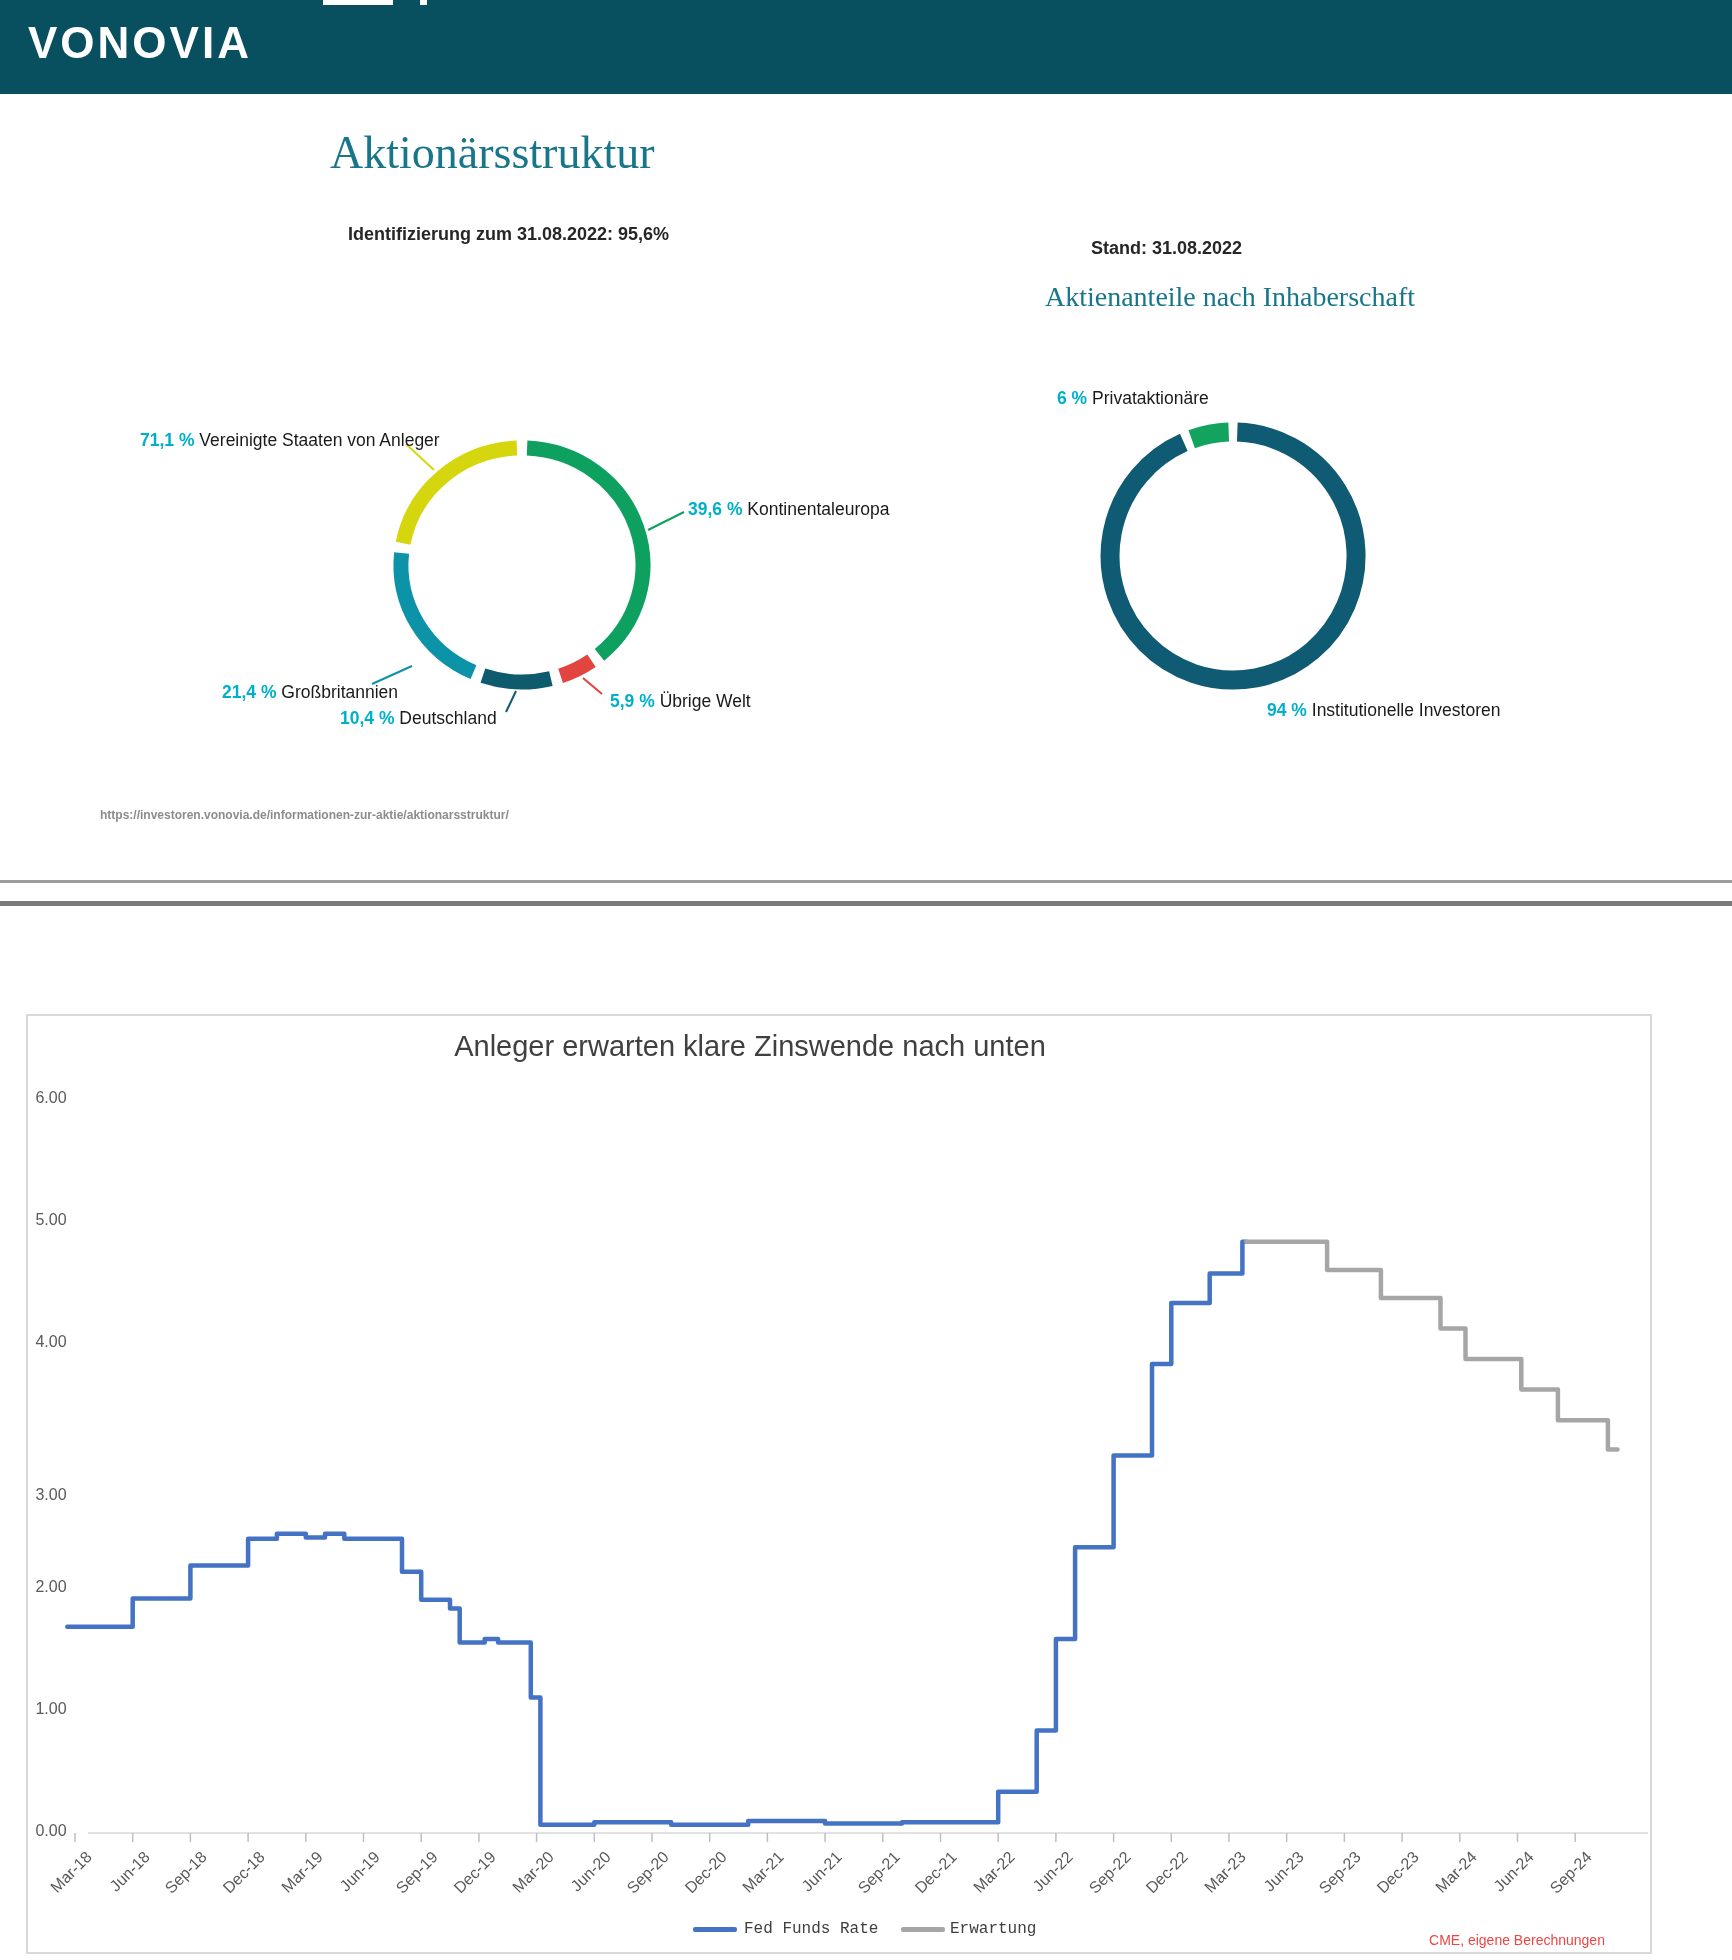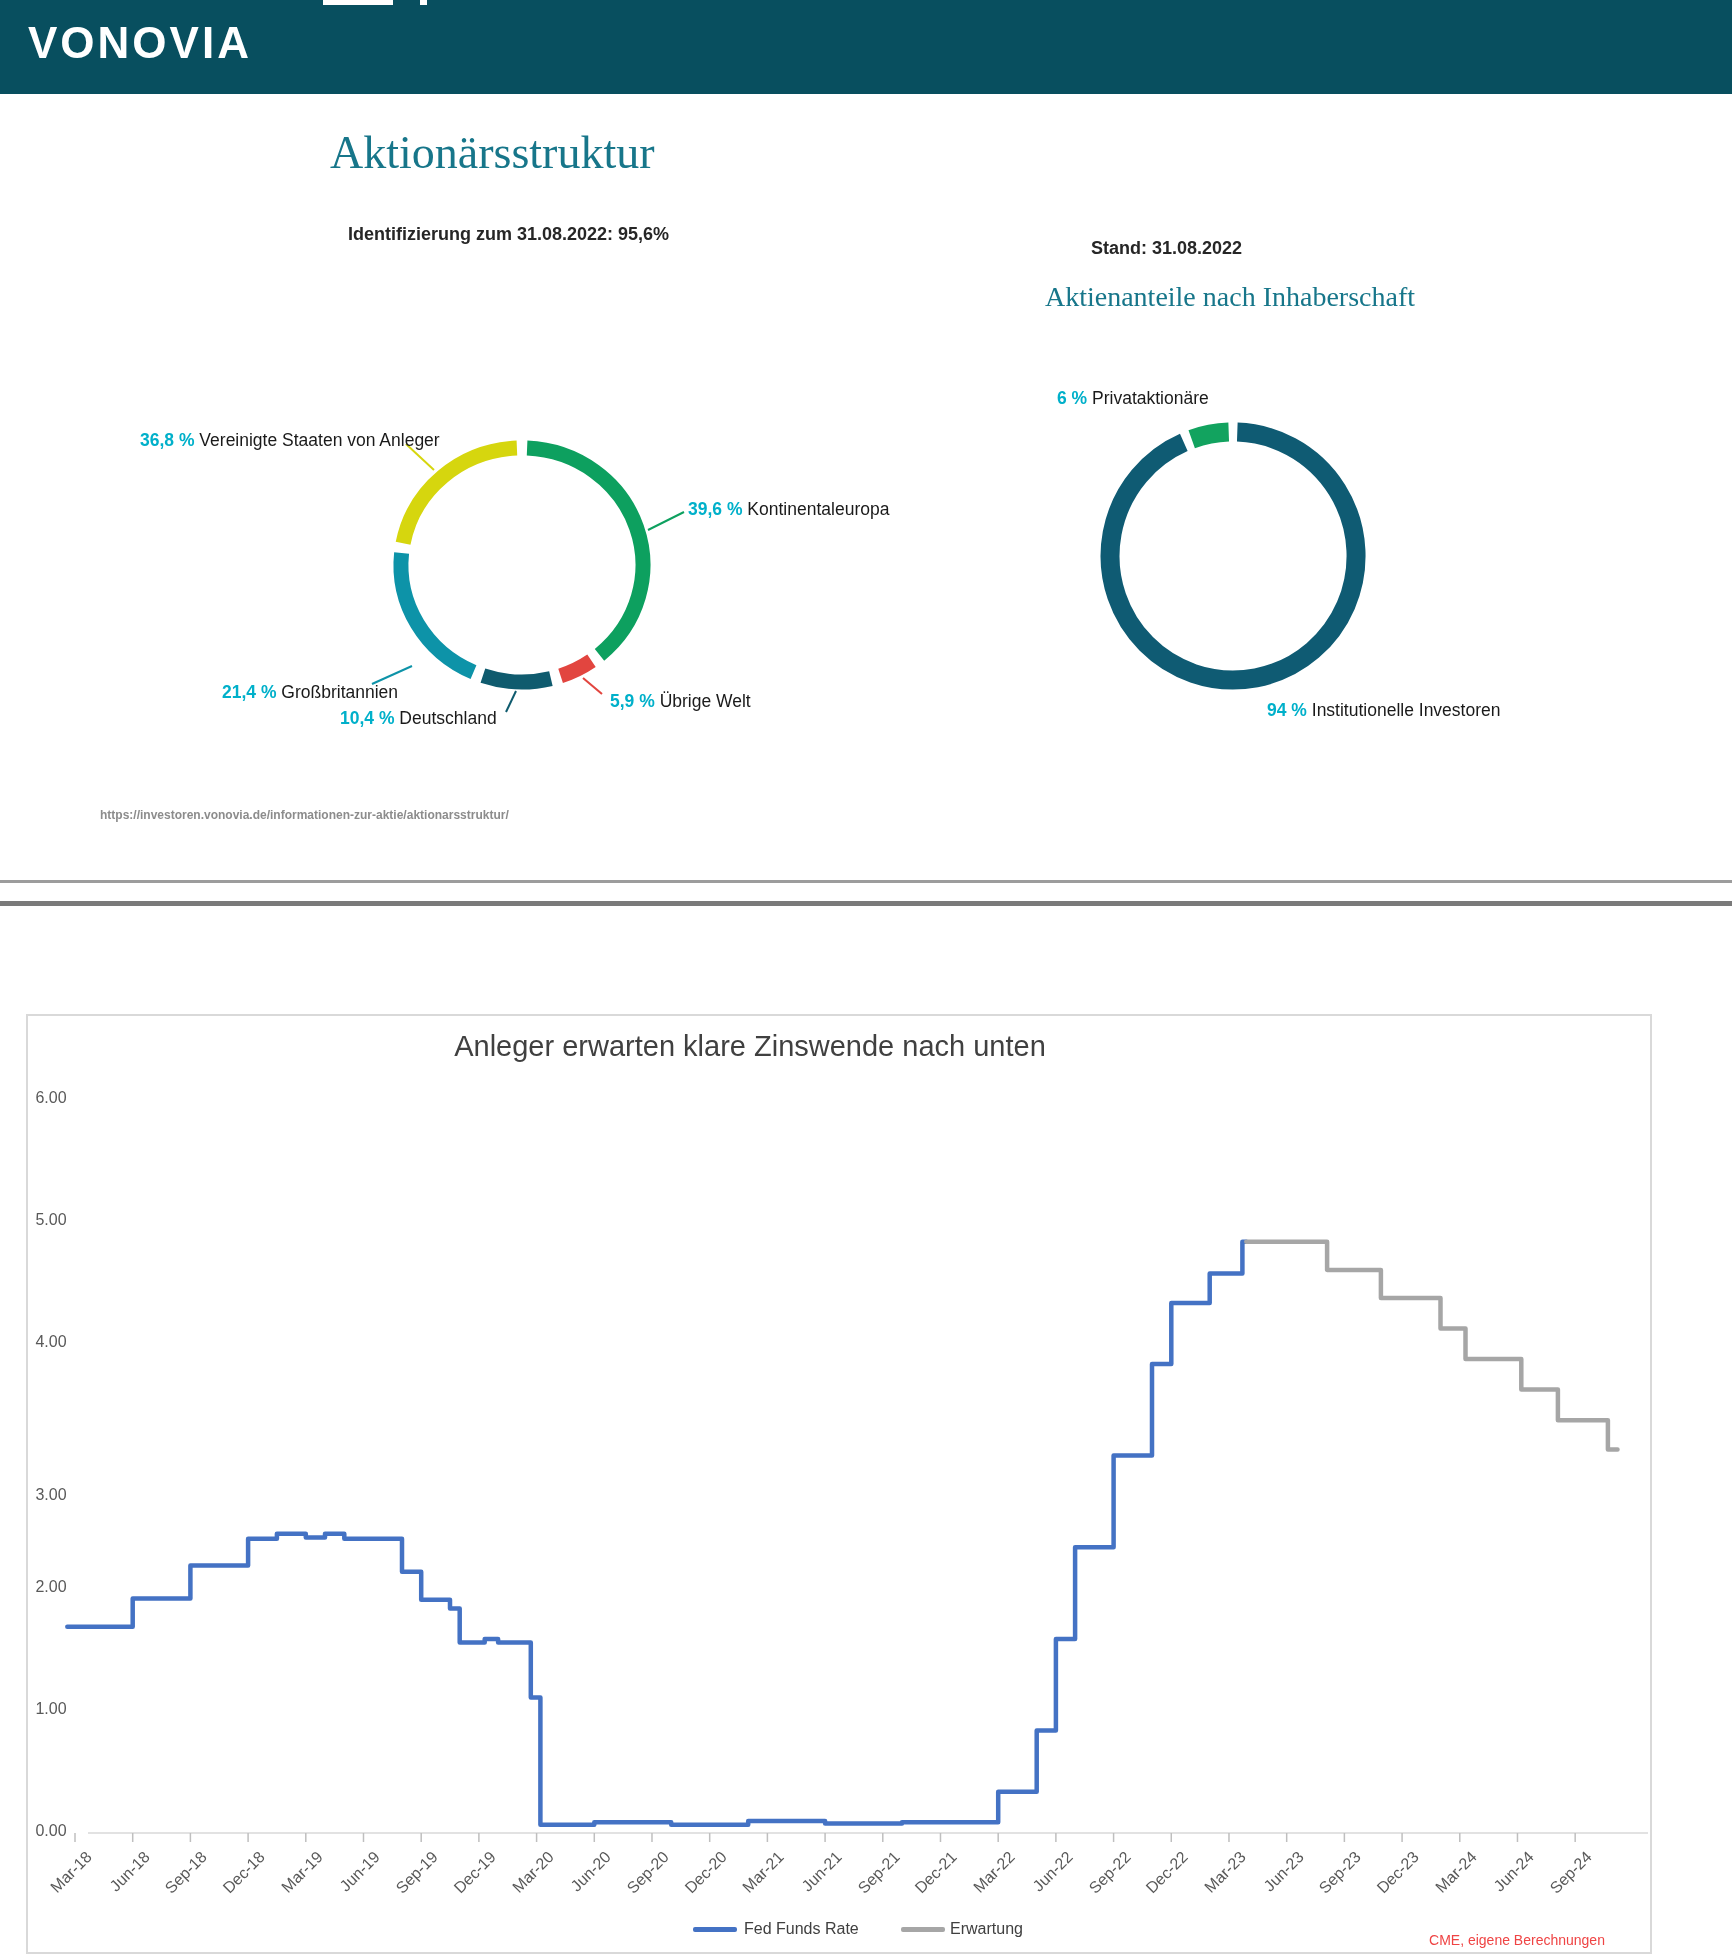--- a/index.html
+++ b/index.html
@@ -38,21 +38,21 @@
 
   
   .chart-box{position:absolute;left:26px;top:1014px;width:1622px;height:936px;
              border:2px solid #D9D9D9;background:#fff;}
   .chart-title{position:absolute;left:300px;top:1030px;width:900px;text-align:center;
                font-size:29px;color:#404040;}
   .ylabel{position:absolute;width:62px;text-align:center;font-size:16px;color:#595959;}
   .xlabel{position:absolute;font-size:16px;color:#595959;white-space:nowrap;
           transform:translateX(-100%) rotate(-45deg);transform-origin:100% 0;}
   .legend-dash{position:absolute;height:5px;width:44px;border-radius:2px;}
-  .legend-text{position:absolute;font-size:16px;color:#404040;white-space:nowrap;}
+  .legend-text{position:absolute;font-size:16px;color:#404040;white-space:nowrap;font-family:Liberation Mono, monospace;}
   .chart-source{position:absolute;left:1400px;top:1932px;width:234px;text-align:center;
                 font-size:14px;color:#ef4444;}
   svg.overlay{position:absolute;left:0;top:0;pointer-events:none;}
 </style>
 </head>
 <body>
 
 <div class="page">
 
   <div class="header">
@@ -76,21 +76,21 @@
   <path d="M 527.1 448.1 A 121 117 0 0 1 599.5 654.8" fill="none" stroke="#0DA05F" stroke-width="15"></path>
       <path d="M 591.5 660.8 A 121 117 0 0 1 560.6 675.9" fill="none" stroke="#E2453F" stroke-width="15"></path>
       <path d="M 550.9 678.6 A 121 117 0 0 1 482.9 675.7" fill="none" stroke="#0F5B6E" stroke-width="15"></path>
       <path d="M 473.5 672.2 A 121 117 0 0 1 401.6 553.0" fill="none" stroke="#0D93A8" stroke-width="15"></path>
       <path d="M 403.1 543.3 A 121 117 0 0 1 516.9 448.1" fill="none" stroke="#D6D60E" stroke-width="15"></path>
       <path d="M 1237.3 432.1 A 123 124 0 1 1 1183.8 442.4" fill="none" stroke="#0F5B73" stroke-width="19"></path>
       <path d="M 1191.7 439.2 A 123 124 0 0 1 1228.7 432.1" fill="none" stroke="#12A35F" stroke-width="19"></path>
     </svg>
 
   <div class="dlabel lbl-usa">
-    <span class="pct">36,8 %</span>
+    <span class="pct">71,1 %</span>
     <span>Vereinigte Staaten von Anleger</span>
   </div>
   <div class="dlabel lbl-kon">
     <span class="pct">39,6 %</span>
     <span>Kontinentaleuropa</span>
   </div>
   <div class="dlabel lbl-gb">
     <span class="pct">21,4 %</span>
     <span>Großbritannien</span>
   </div>

